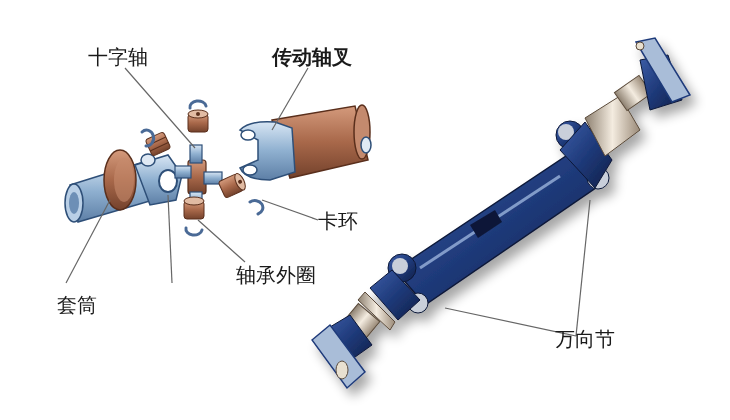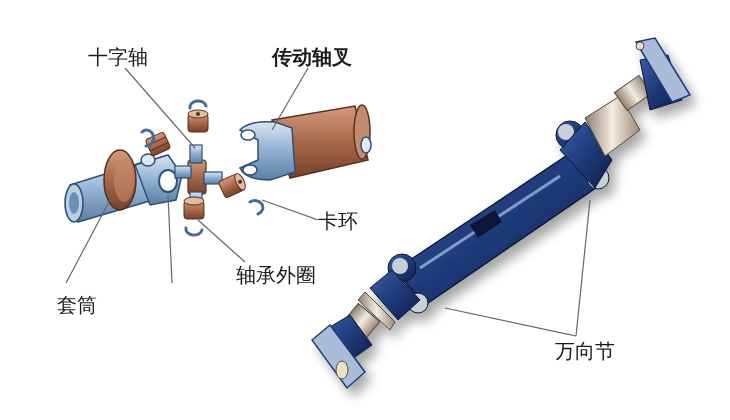--- a/index.html
+++ b/index.html
@@ -156,14 +156,14 @@
     <line x1="445" y1="308" x2="576" y2="336"></line>
     <line x1="576" y1="336" x2="590" y2="200"></line>
   </g>
 </svg>
 
   <div class="label" style="left:88px; top:44px;">十字轴</div>
   <div class="label" style="left:272px; top:44px;font-weight:bold;">传动轴叉</div>
   <div class="label" style="left:318px; top:208px;">卡环</div>
   <div class="label" style="left:236px; top:262px;">轴承外圈</div>
   <div class="label" style="left:40px; top:292px;margin-left:17px;">套筒</div>
-  <div class="label" style="left:555px; top:338px;">万向节</div>
+  <div class="label" style="left:555px; top:326px;">万向节</div>
 </div>
 
 </body></html>

